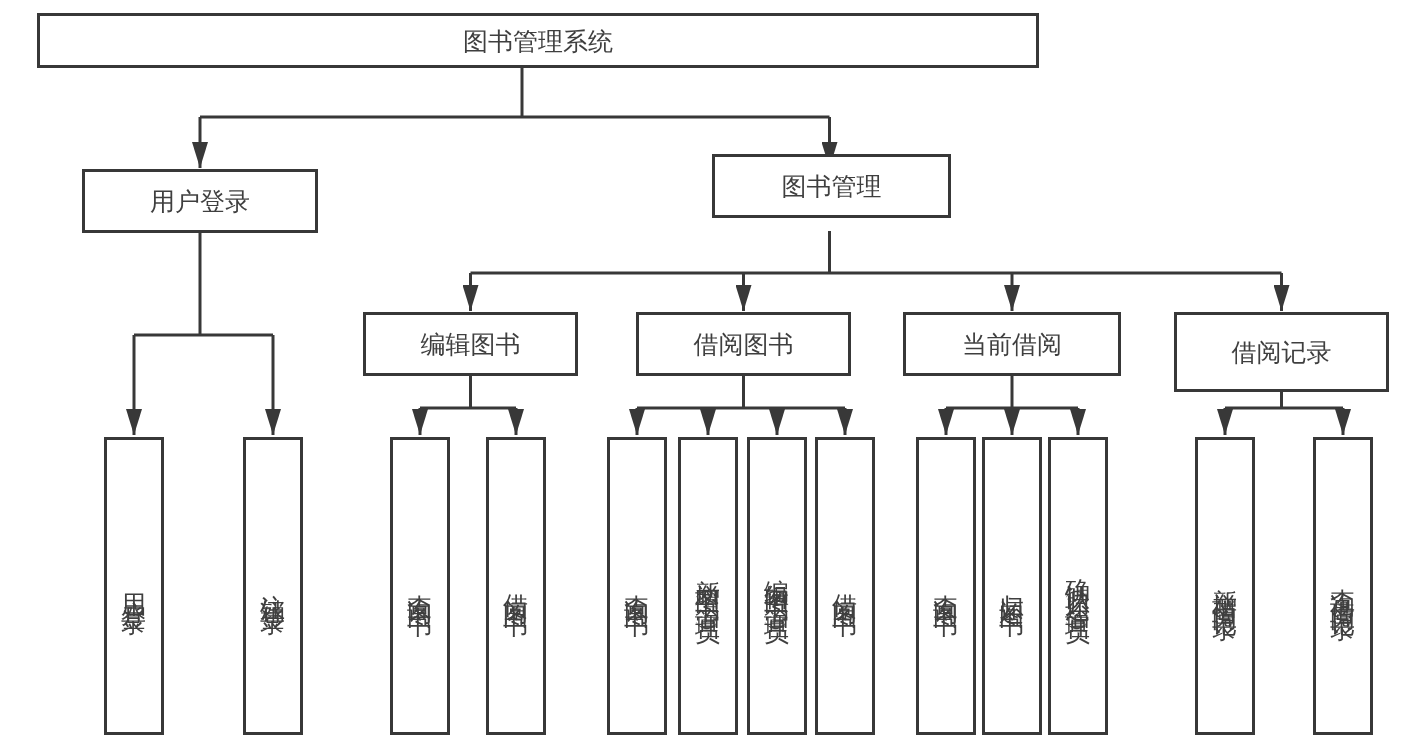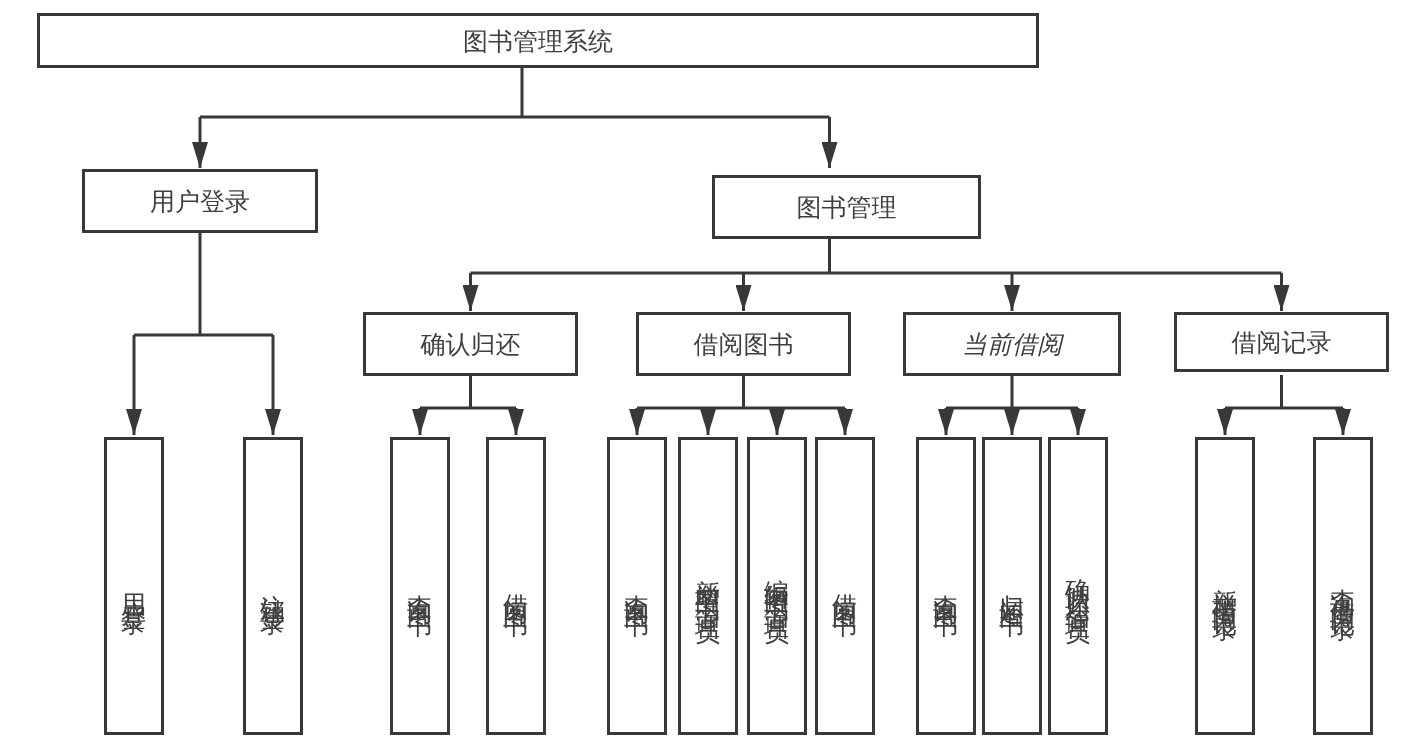--- a/index.html
+++ b/index.html
@@ -93,26 +93,26 @@
       <path d="M1281.5 375 V408"></path>
       <path d="M1225 408 H1343"></path>
       <path d="M1225 408 V435" marker-end="url(#arrow)"></path>
       <path d="M1343 408 V435" marker-end="url(#arrow)"></path>
     </g>
   </svg>
 
   <div class="box" style="left:21px;top:13px;width:1002px;height:55px;margin-left:16px;">图书管理系统</div>
 
   <div class="box" style="left:82px;top:169px;width:236px;height:64px;">用户登录</div>
-  <div class="box" style="left:712px;top:175px;width:269px;height:64px;">图书管理</div>
+  <div class="box" style="left:712px;top:154px;width:239px;height:64px;">图书管理</div>
 
-  <div class="box" style="left:363px;top:312px;width:215px;height:64px;">确认归还</div>
+  <div class="box" style="left:363px;top:312px;width:215px;height:64px;">编辑图书</div>
   <div class="box" style="left:636px;top:312px;width:215px;height:64px;">借阅图书</div>
-  <div class="box" style="left:903px;top:312px;width:218px;height:64px;font-style:italic;">当前借阅</div>
-  <div class="box" style="left:1174px;top:312px;width:215px;height:60px;">借阅记录</div>
+  <div class="box" style="left:903px;top:312px;width:218px;height:64px;">当前借阅</div>
+  <div class="box" style="left:1174px;top:312px;width:215px;height:80px;">借阅记录</div>
 
   <div class="box vbox" style="left:104px;top:437px;width:60px;height:298px;">用户登录</div>
   <div class="box vbox" style="left:243px;top:437px;width:60px;height:298px;">注销登录</div>
 
   <div class="box vbox" style="left:390px;top:437px;width:60px;height:298px;">查询图书</div>
   <div class="box vbox" style="left:486px;top:437px;width:60px;height:298px;">借阅图书</div>
 
   <div class="box vbox" style="left:607px;top:437px;width:60px;height:298px;">查询图书</div>
   <div class="box vbox" style="left:678px;top:437px;width:60px;height:298px;">新增图书（管理员）</div>
   <div class="box vbox" style="left:747px;top:437px;width:60px;height:298px;">编辑图书（管理员）</div>

